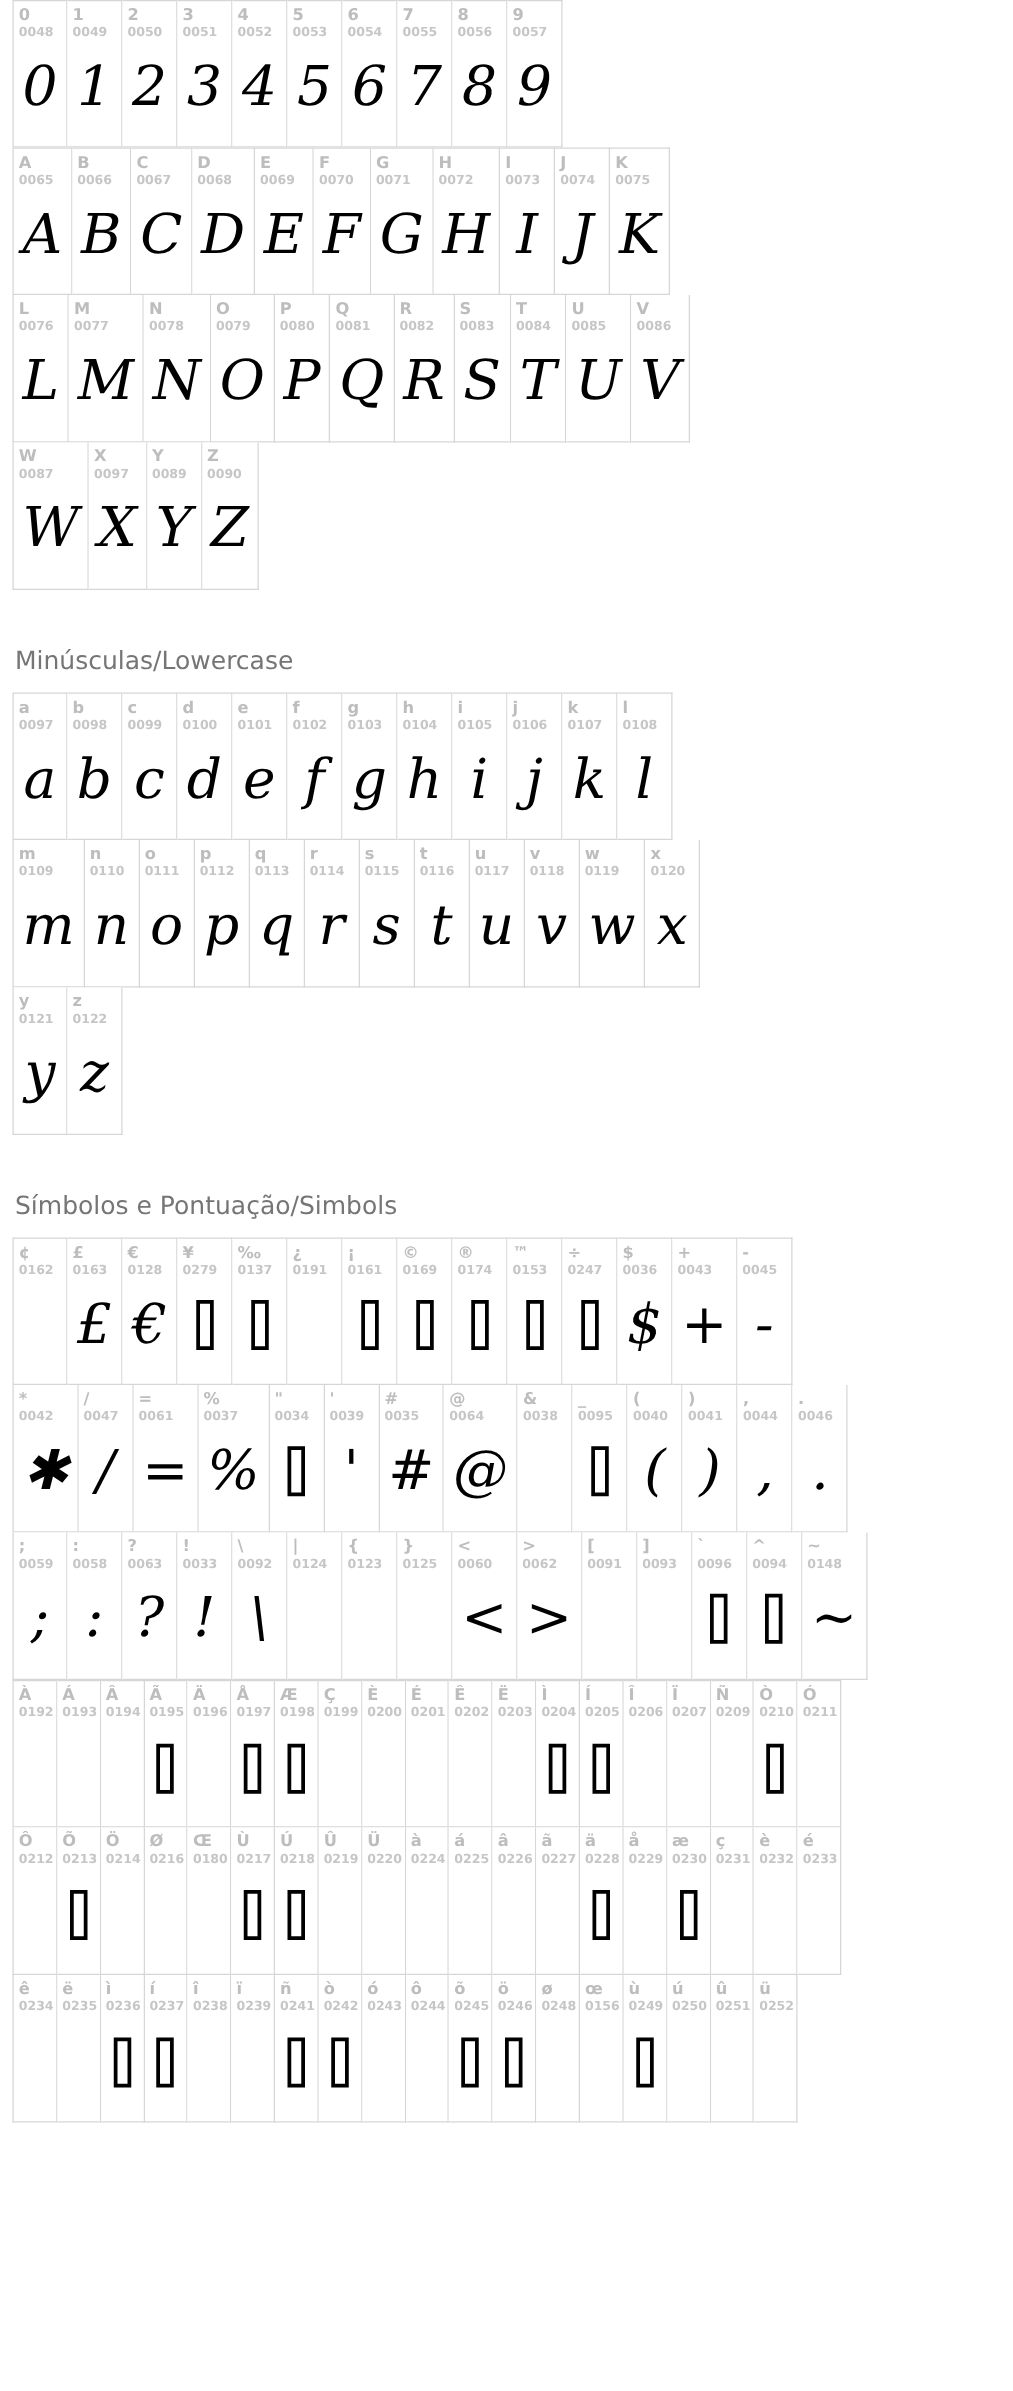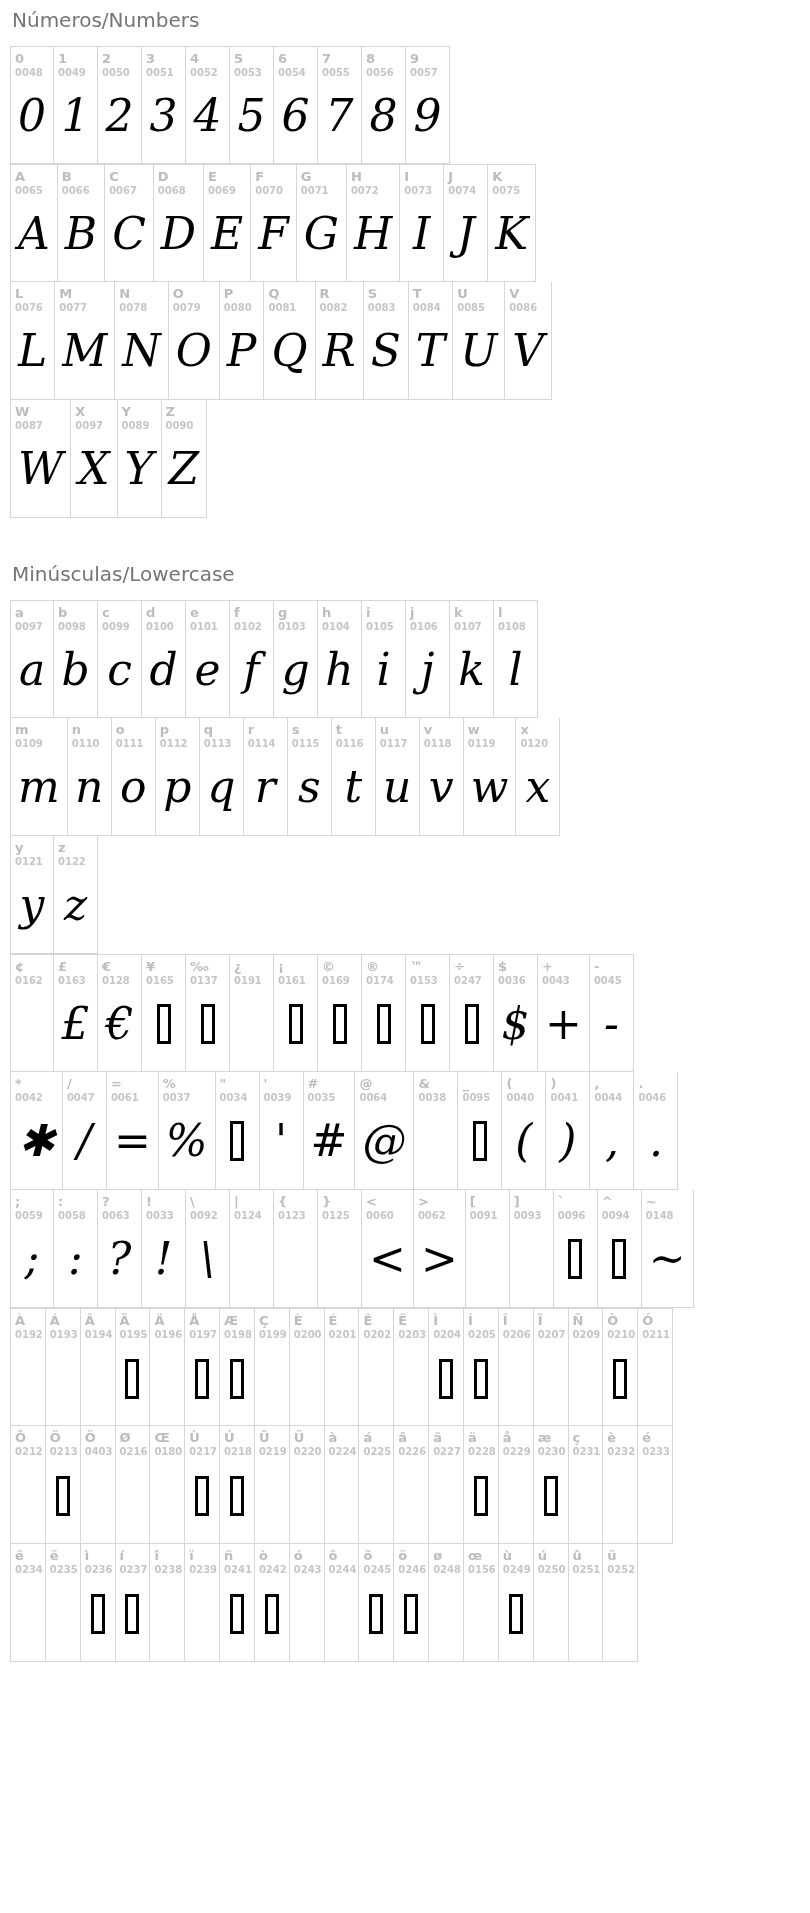--- a/index.html
+++ b/index.html
@@ -46,21 +46,20 @@
     display:inline-block; width:14px; height:40px;
     border:3px solid #000000;
   }
   .blank-glyph { display:inline-block; width:10px; height:40px; }
 </style>
 </head>
 <body>
 
 <div>
     <div class="section">
-      <h2 class="section-title">Números/Numbers</h2>
       <div>
         <div class="char-row">
           <div class="char-cell">
             <div class="cell-head">
               <span class="char-label">0</span>
               <span class="char-code">0048</span>
             </div>
             <div class="glyph-area">
               <span class="char-glyph">0</span>
             </div>
@@ -632,20 +631,21 @@
               <span class="char-code">0122</span>
             </div>
             <div class="glyph-area">
               <span class="char-glyph">z</span>
             </div>
           </div>
         </div>
       </div>
     </div>
     <div class="section">
+      <h2 class="section-title">Símbolos e Pontuação/Simbols</h2>
       <div>
         <div class="char-row">
           <div class="char-cell">
             <div class="cell-head">
               <span class="char-label">¢</span>
               <span class="char-code">0162</span>
             </div>
             <div class="glyph-area">
               <span class="blank-glyph"></span>
             </div>
@@ -664,21 +664,21 @@
               <span class="char-label">€</span>
               <span class="char-code">0128</span>
             </div>
             <div class="glyph-area">
               <span class="char-glyph">€</span>
             </div>
           </div>
           <div class="char-cell">
             <div class="cell-head">
               <span class="char-label">¥</span>
-              <span class="char-code">0165</span>
+              <span class="char-code">0279</span>
             </div>
             <div class="glyph-area">
               <span class="missing-box"></span>
             </div>
           </div>
           <div class="char-cell">
             <div class="cell-head">
               <span class="char-label">‰</span>
               <span class="char-code">0137</span>
             </div>
@@ -1225,21 +1225,21 @@
               <span class="char-label">Õ</span>
               <span class="char-code">0213</span>
             </div>
             <div class="glyph-area">
               <span class="missing-box"></span>
             </div>
           </div>
           <div class="char-cell">
             <div class="cell-head">
               <span class="char-label">Ö</span>
-              <span class="char-code">0403</span>
+              <span class="char-code">0214</span>
             </div>
             <div class="glyph-area">
               <span class="blank-glyph"></span>
             </div>
           </div>
           <div class="char-cell">
             <div class="cell-head">
               <span class="char-label">Ø</span>
               <span class="char-code">0216</span>
             </div>

